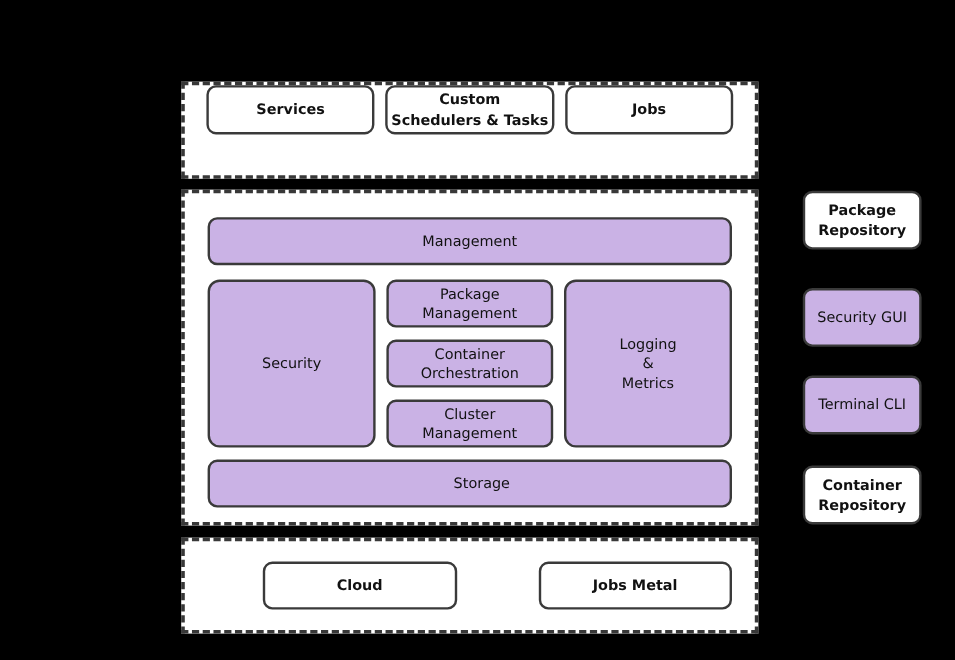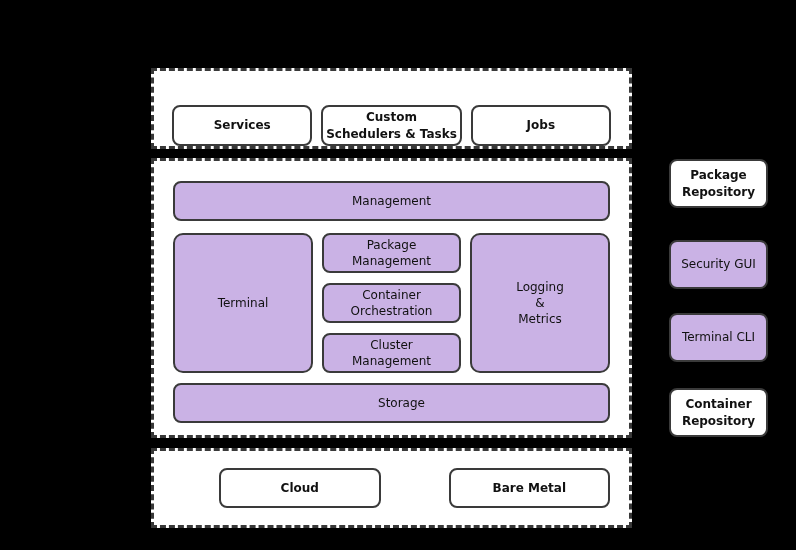--- a/index.html
+++ b/index.html
@@ -12,21 +12,21 @@
   }
   .stage{position:absolute;left:0;top:0;width:796px;height:550px;}
 
   
   .panel{
     position:absolute;box-sizing:border-box;
     background:var(--node-fill,#fff);
     border:3px dashed var(--dash,#383838);
   }
   .panel-workloads{left:151px;top:68px;width:481px;height:81px;
-    display:flex;align-items:flex-end;gap:9px;padding:0 18px;}
+    display:flex;align-items:flex-start;gap:9px;padding:0 18px;}
   .panel-platform{left:151px;top:158px;width:481px;height:280px;
     box-sizing:border-box;padding:20px 19px 18px;}
   .panel-infrastructure{left:151px;top:448px;width:481px;height:80px;
     display:flex;align-items:center;gap:22px;padding:0 19px;}
 
   
   .node{
     box-sizing:border-box;
     background:var(--node-fill,#fff);
     border:2px solid var(--border,#3a3a3a);
@@ -72,42 +72,42 @@
     <div class="node">Services</div>
     <div class="node">Custom
 Schedulers &amp; Tasks</div>
     <div class="node">Jobs</div>
   </div>
 
   <div class="panel panel-platform">
     <div class="module row-networking">Management</div>
 
     <div class="platform-mid">
-      <div class="module col-side">Terminal</div>
+      <div class="module col-side">Security</div>
 
       <div class="col-center">
         <div class="module">Package
 Management</div>
         <div class="module">Container
 Orchestration</div>
         <div class="module">Cluster
 Management</div>
       </div>
 
       <div class="module col-side">Logging
 &amp;
 Metrics</div>
     </div>
 
     <div class="module row-storage">Storage</div>
   </div>
 
   <div class="panel panel-infrastructure">
     <div class="node">Cloud</div>
-    <div class="node">Bare Metal</div>
+    <div class="node">Jobs Metal</div>
   </div>
 
   <div class="node side-node side-0">Package
 Repository</div>
   <div class="module side-node side-1">Security GUI</div>
   <div class="module side-node side-2">Terminal CLI</div>
   <div class="node side-node side-3">Container
 Repository</div>
 
 </div>

